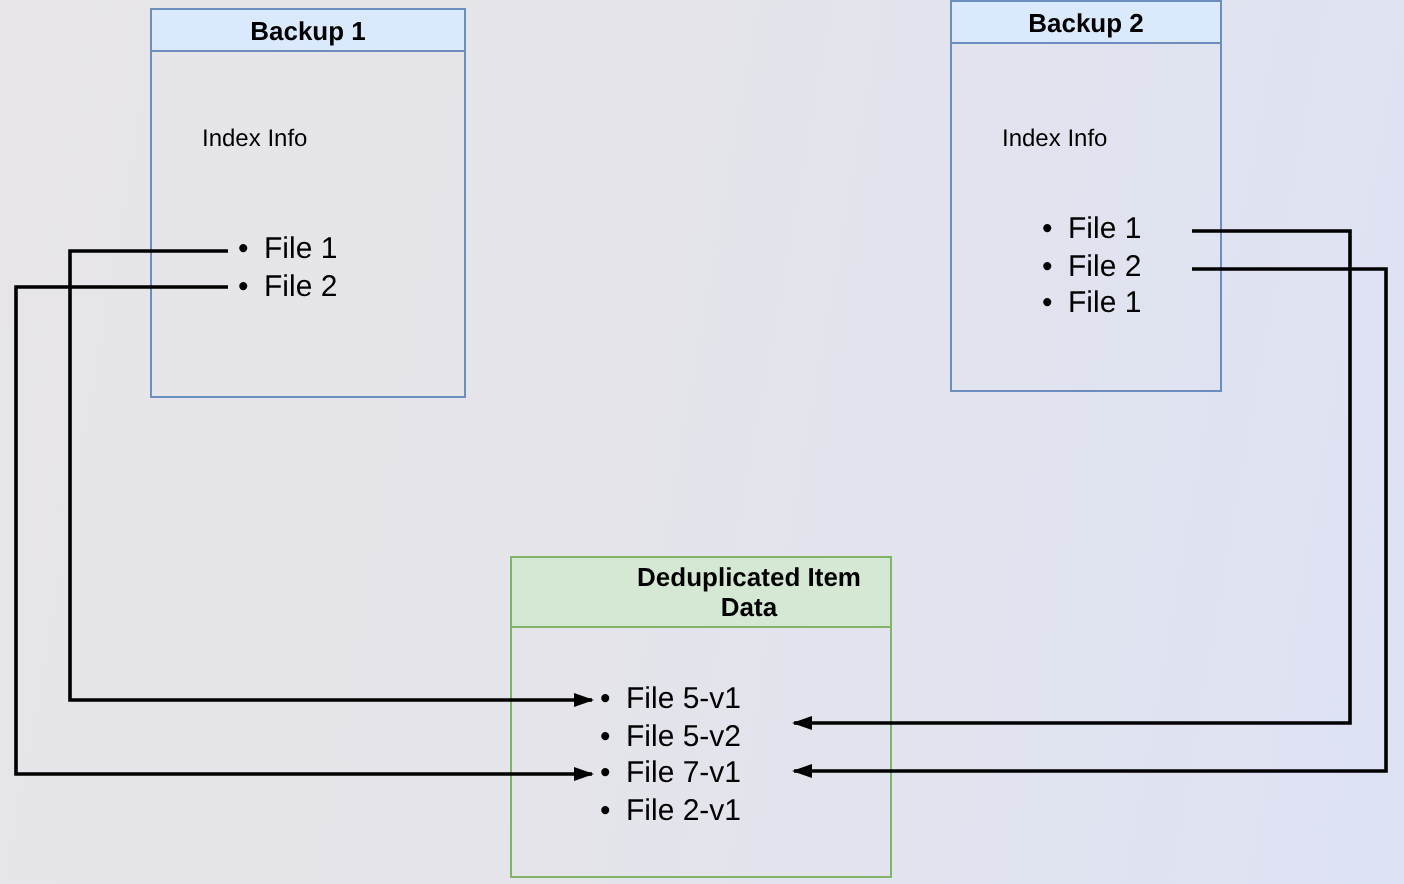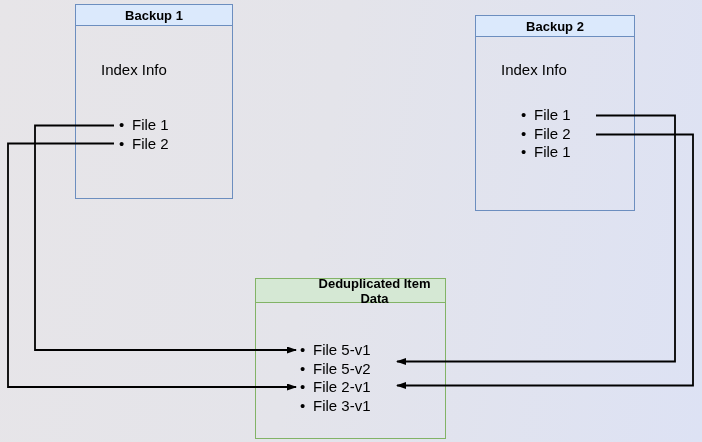--- a/index.html
+++ b/index.html
@@ -28,29 +28,29 @@
     font-size: 13px;
     font-weight: bold;
     text-align: center;
     display: flex;
     align-items: center;
     justify-content: center;
   }
   .node.blue { border-color: #6c8ebf; }
   .node.blue .hdr { background: #dbe9fc; border-color: #6c8ebf; height: 21px; }
   .node.green { border-color: #82b366; }
-  .node.green .hdr { background: #d5e8d4; border-color: #82b366; height: 24px; padding-left: 48px; }
+  .node.green .hdr { background: #d5e8d4; border-color: #82b366; height: 35px; padding-left: 48px; }
 
   #backup1-box { left: 75px;  top: 4px;   width: 158px; height: 195px; }
-  #backup2-box { left: 475px; top: 15px;   width: 160px; height: 196px; }
+  #backup2-box { left: 475px; top: 0;   width: 136px; height: 196px; }
   #dedup-box   { left: 255px; top: 278px; width: 191px; height: 161px; }
 
   .section-label {
     position: absolute;
-    font-size: 15px;
+    font-size: 12px;
     line-height: 17px;
     white-space: nowrap;
   }
   #index-info-1 { left: 101px; top: 61px; }
   #index-info-2 { left: 501px; top: 61px; }
 
   .bullet-list {
     position: absolute;
     font-size: 15px;
     line-height: 18.5px;
@@ -124,25 +124,25 @@
     <div class="li">
       <span class="dot">•</span>
       <span>File 5-v1</span>
     </div>
     <div class="li">
       <span class="dot">•</span>
       <span>File 5-v2</span>
     </div>
     <div class="li">
       <span class="dot">•</span>
-      <span>File 2-v1</span>
+      <span>File 7-v1</span>
     </div>
     <div class="li">
       <span class="dot">•</span>
-      <span>File 3-v1</span>
+      <span>File 2-v1</span>
     </div>
   </div>
 
   <svg id="connectors" viewBox="0 0 702 442" xmlns="http://www.w3.org/2000/svg" aria-hidden="true">
     <defs>
       <marker id="arrowhead" viewBox="0 0 10 7" refX="9" refY="3.5" markerWidth="10" markerHeight="7" orient="auto" markerUnits="userSpaceOnUse">
         <path d="M0,0 L10,3.5 L0,7 Z" fill="#000"></path>
       </marker>
     </defs>
     <path class="wire" marker-end="url(#arrowhead)" d="M 114 125.5 H 35 V 350 H 296"></path>

